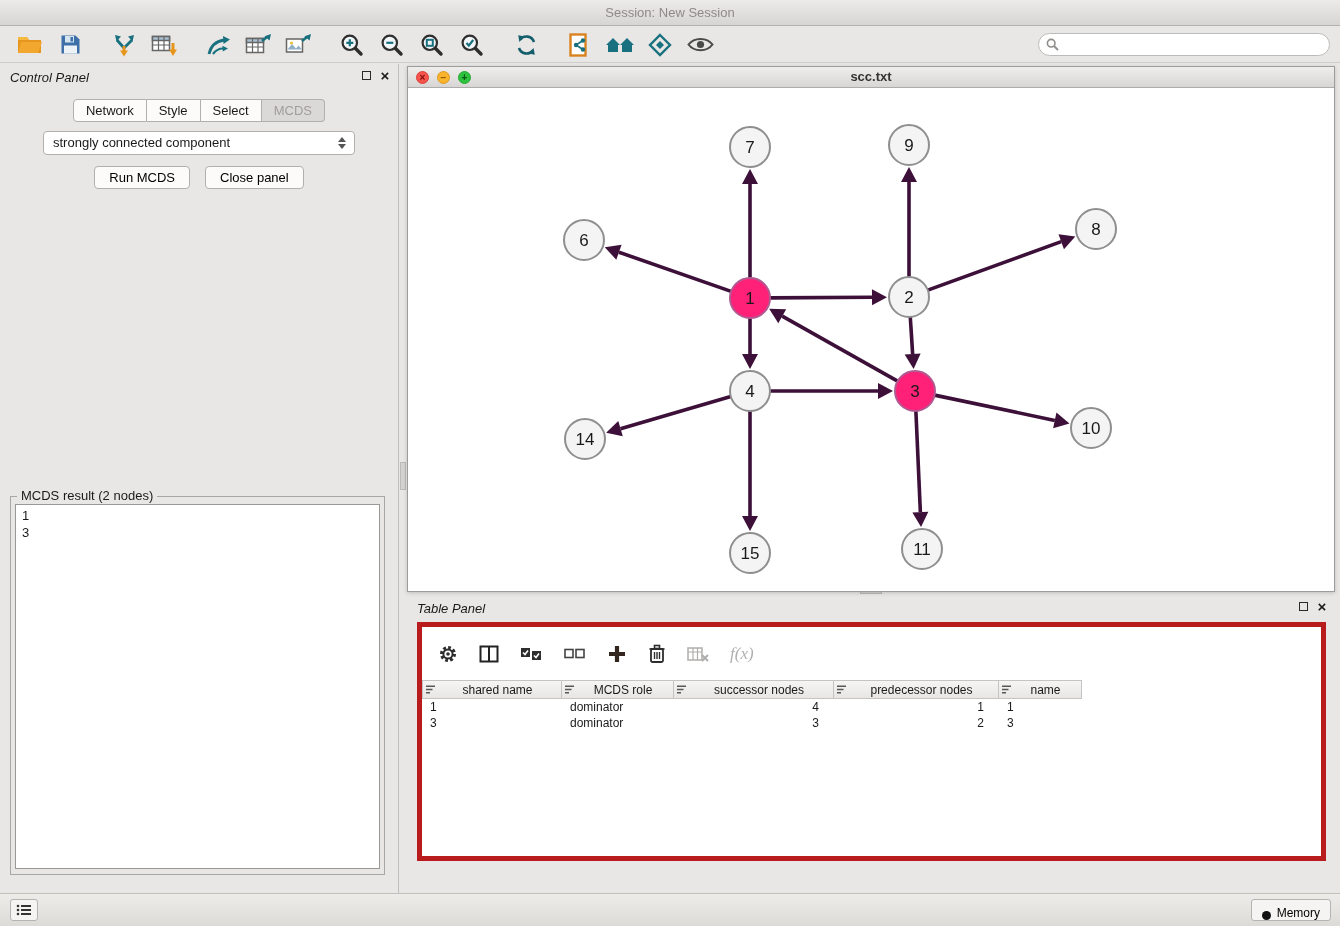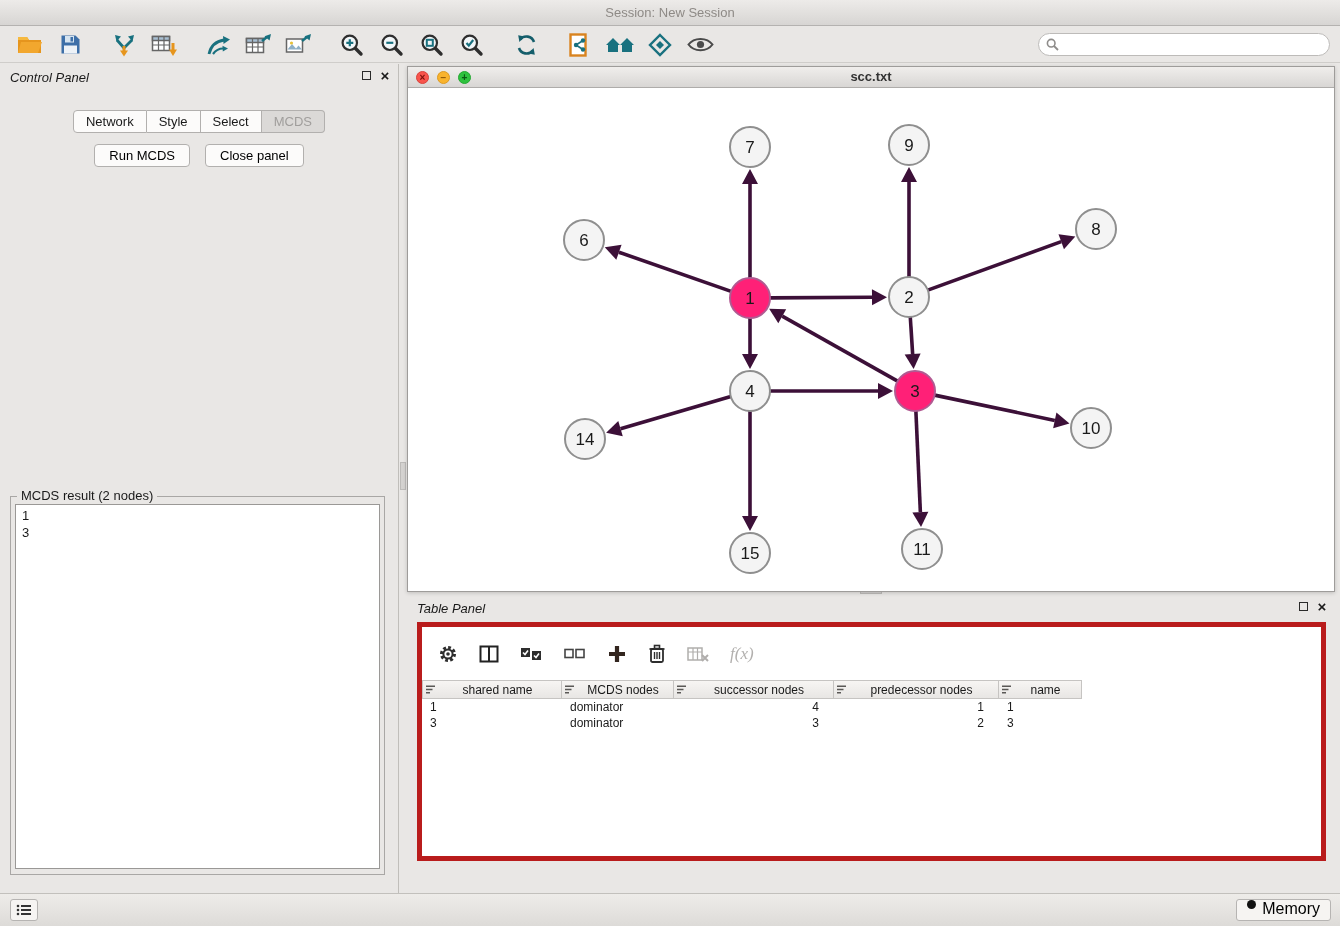--- a/index.html
+++ b/index.html
@@ -16,21 +16,21 @@
 .search-wrap{margin-left:auto;position:relative;width:292px;height:23px;}
 .search-wrap .mag{position:absolute;left:8px;top:5px;}
 .search-input{width:100%;height:23px;border:1px solid #bdbbb9;border-radius:12px;background:#fff;padding:0 10px 0 26px;font:13px "Liberation Sans",sans-serif;outline:none;}
 
 
 .control-panel{position:absolute;left:0;top:64px;width:399px;bottom:33px;background:#e9e7e5;border-right:1px solid #c0beba;}
 .panel-head{height:26px;position:relative;padding:6px 10px;font-size:13px;font-style:italic;}
 .win-btns{position:absolute;right:9px;top:6px;display:flex;gap:9px;align-items:center;}
 .float-box{display:inline-block;width:9px;height:9px;border:1.5px solid #2a2a2a;}
 .close-x{font-weight:bold;font-size:15px;line-height:11px;color:#1a1a1a;}
-.seg-row{display:flex;justify-content:center;margin-top:20px;}
+.seg-row{display:flex;justify-content:center;margin-top:9px;}
 .seg{font:13px "Liberation Sans",sans-serif;background:#fcfbfa;border:1px solid #b2b0ae;border-left:none;padding:3px 12px;color:#1a1a1a;cursor:default;}
 .seg:first-child{border-left:1px solid #b2b0ae;border-radius:4px 0 0 4px;}
 .seg:last-child{border-radius:0 4px 4px 0;}
 .seg.active{background:#dbd9d7;color:#a09e9c;}
 .opt-label{text-align:center;margin-top:27px;}
 .dropdown{position:relative;width:312px;height:24px;margin:9px auto 0;background:#fff;border:1px solid #b2b0ae;border-radius:4px;line-height:22px;padding:0 24px 0 9px;font-size:13px;cursor:default;}
 .dd-arrows{position:absolute;right:8px;top:5px;display:flex;flex-direction:column;gap:2px;}
 .dd-arrows i{display:block;width:0;height:0;border-left:4px solid transparent;border-right:4px solid transparent;}
 .dd-up{border-bottom:5px solid #555;}
 .dd-down{border-top:5px solid #555;}
@@ -65,21 +65,21 @@
 .tr{display:flex;height:16px;align-items:center;font-size:12px;}
 .td{height:16px;line-height:16px;white-space:nowrap;}
 .col0{width:140px}.col1{width:112px}.col2{width:160px}.col3{width:165px}.col4{width:83px}
 .al-left{text-align:left;padding-left:8px;}
 .al-right{text-align:right;padding-right:15px;}
 .tp-tabs{position:absolute;left:0;right:0;bottom:5px;display:flex;justify-content:center;}
 
 
 .statusbar{position:absolute;left:0;right:0;bottom:0;height:33px;background:linear-gradient(#eeece9,#dddbd8);border-top:1px solid #c2c0bc;}
 .status-btn{position:absolute;left:10px;top:5px;width:28px;height:22px;background:#f6f4f2;border:1px solid #b6b4b2;border-radius:3px;display:flex;align-items:center;justify-content:center;cursor:default;}
-.memory-btn{position:absolute;right:9px;top:5px;height:22px;background:#f6f4f2;border:1px solid #b6b4b2;border-radius:3px;display:flex;align-items:flex-start;gap:6px;padding:0 10px;font-size:16px;cursor:default;margin-left:12px;}
+.memory-btn{position:absolute;right:9px;top:5px;height:22px;background:#f6f4f2;border:1px solid #b6b4b2;border-radius:3px;display:flex;align-items:flex-end;gap:6px;padding:0 10px;font-size:12px;cursor:default;margin-left:12px;}
 .mem-dot{width:9px;height:9px;border-radius:50%;background:#111;}
 
 
 .splitter-v{position:absolute;left:400px;top:462px;width:6px;height:28px;background:#d4d2d0;border:1px solid #bdbbb9;}
 .splitter-h{position:absolute;left:860px;top:588px;width:22px;height:6px;background:#d4d2d0;border:1px solid #bdbbb9;}
 </style>
 </head>
 <body>
 
 <div class="app">
@@ -232,20 +232,27 @@
         <span class="float-box"></span>
         <span class="close-x">×</span>
       </span>
     </div>
     <div class="seg-row">
         <button class="seg">Network</button>
         <button class="seg">Style</button>
         <button class="seg">Select</button>
         <button class="seg active">MCDS</button>
       </div>
+    <div class="dropdown">
+      <span>strongly connected component</span>
+      <span class="dd-arrows">
+          <i class="dd-up"></i>
+          <i class="dd-down"></i>
+        </span>
+    </div>
     <div class="btn-row">
       <button class="push-btn">Run MCDS</button>
       <button class="push-btn">Close panel</button>
     </div>
     <div class="mcds-box">
       <span class="mcds-legend">MCDS result (2 nodes)</span>
       <div class="result-list">
           <div class="result-item">1</div>
           <div class="result-item">3</div>
         </div>
@@ -385,21 +392,21 @@
           <div class="th col0">
             <svg class="sort" width="11" height="11" viewBox="0 0 11 11">
               <path d="M1 2.2h9 M1 5.5h6.5 M1 8.8h4" stroke="#5a5856" stroke-width="1.5" fill="none"></path>
             </svg>
             <span class="th-label">shared name</span>
           </div>
           <div class="th col1">
             <svg class="sort" width="11" height="11" viewBox="0 0 11 11">
               <path d="M1 2.2h9 M1 5.5h6.5 M1 8.8h4" stroke="#5a5856" stroke-width="1.5" fill="none"></path>
             </svg>
-            <span class="th-label">MCDS nodes</span>
+            <span class="th-label">MCDS role</span>
           </div>
           <div class="th col2">
             <svg class="sort" width="11" height="11" viewBox="0 0 11 11">
               <path d="M1 2.2h9 M1 5.5h6.5 M1 8.8h4" stroke="#5a5856" stroke-width="1.5" fill="none"></path>
             </svg>
             <span class="th-label">successor nodes</span>
           </div>
           <div class="th col3">
             <svg class="sort" width="11" height="11" viewBox="0 0 11 11">
               <path d="M1 2.2h9 M1 5.5h6.5 M1 8.8h4" stroke="#5a5856" stroke-width="1.5" fill="none"></path>

